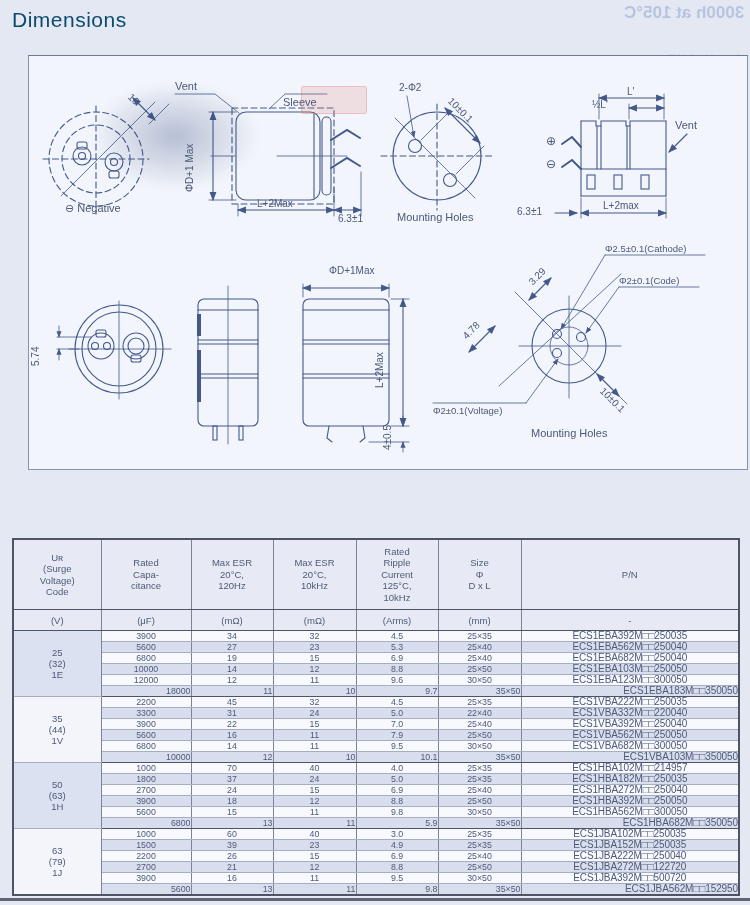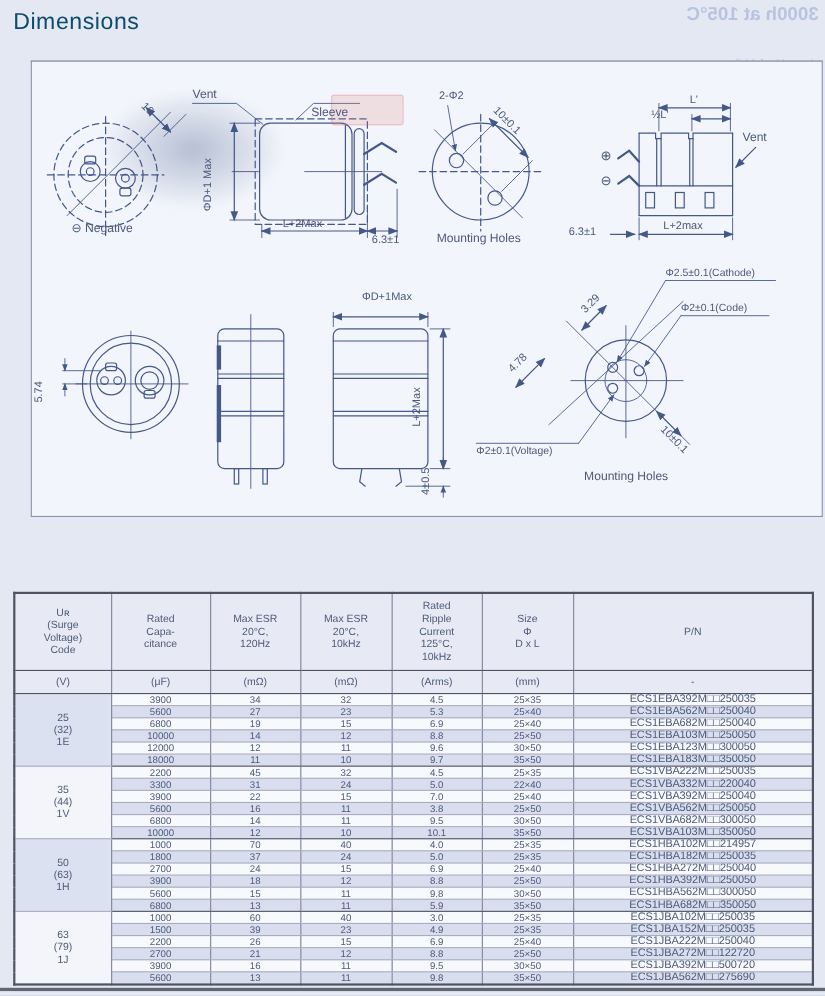--- a/index.html
+++ b/index.html
@@ -46,21 +46,21 @@
   .ratings th,.ratings td{border:1px solid var(--border-mid);text-align:center;vertical-align:middle;
     padding:0;color:var(--ink);overflow:hidden;}
   .ratings thead th{height:69px;font-size:9.5px;font-weight:normal;white-space:pre-line;
     line-height:11.5px;background:var(--head-bg);border-bottom-color:var(--border-dark);}
   .ratings .units td{height:20px;font-size:9.5px;background:var(--head-bg);border-bottom:1px solid var(--border-dark);}
   .ratings tbody td{height:10px;font-size:8.8px;line-height:10px;background:var(--rowwhite);
     border-top-color:var(--border-light);border-bottom-color:var(--border-light);}
   .ratings tbody tr.shade td{background:var(--shade);}
   .ratings tbody td.gcell{background:var(--gwhite);font-size:9.5px;white-space:pre-line;line-height:11px;}
   .ratings tbody td.gcell.gshade{background:var(--gshade);}
-  .ratings tbody tr.gend td{border-bottom:1px solid var(--border-dark);}
+  .ratings tbody tr.gend td{border-bottom:1px solid var(--border-dark);text-align:right;}
   .ratings tbody td.pn{font-size:10px;letter-spacing:-.1px;}
   .bottom-rule{position:absolute;left:0;top:898px;width:750px;height:3px;background:#4a4f5c;opacity:.85;}
 </style>
 </head>
 <body>
 
 <div class="page">
 
   <div class="ghost ghost-head">3000h at 105°C</div>
   <div class="ghost ghost-bullets">
@@ -387,21 +387,21 @@
           <td>22</td>
           <td>15</td>
           <td>7.0</td>
           <td>25×40</td>
           <td class="pn">ECS1VBA392M□□250040</td>
         </tr>
         <tr class="shade ">
           <td>5600</td>
           <td>16</td>
           <td>11</td>
-          <td>3.8</td>
+          <td>7.9</td>
           <td>25×50</td>
           <td class="pn">ECS1VBA562M□□250050</td>
         </tr>
         <tr class="">
           <td>6800</td>
           <td>14</td>
           <td>11</td>
           <td>9.5</td>
           <td>30×50</td>
           <td class="pn">ECS1VBA682M□□300050</td>
@@ -507,19 +507,19 @@
           <td>9.5</td>
           <td>30×50</td>
           <td class="pn">ECS1JBA392M□□500720</td>
         </tr>
         <tr class="shade gend">
           <td>5600</td>
           <td>13</td>
           <td>11</td>
           <td>9.8</td>
           <td>35×50</td>
-          <td class="pn">ECS1JBA562M□□275690</td>
+          <td class="pn">ECS1JBA562M□□152950</td>
         </tr>
       </tbody>
   </table>
 
   <div class="bottom-rule"></div>
 </div>
 
 </body></html>

